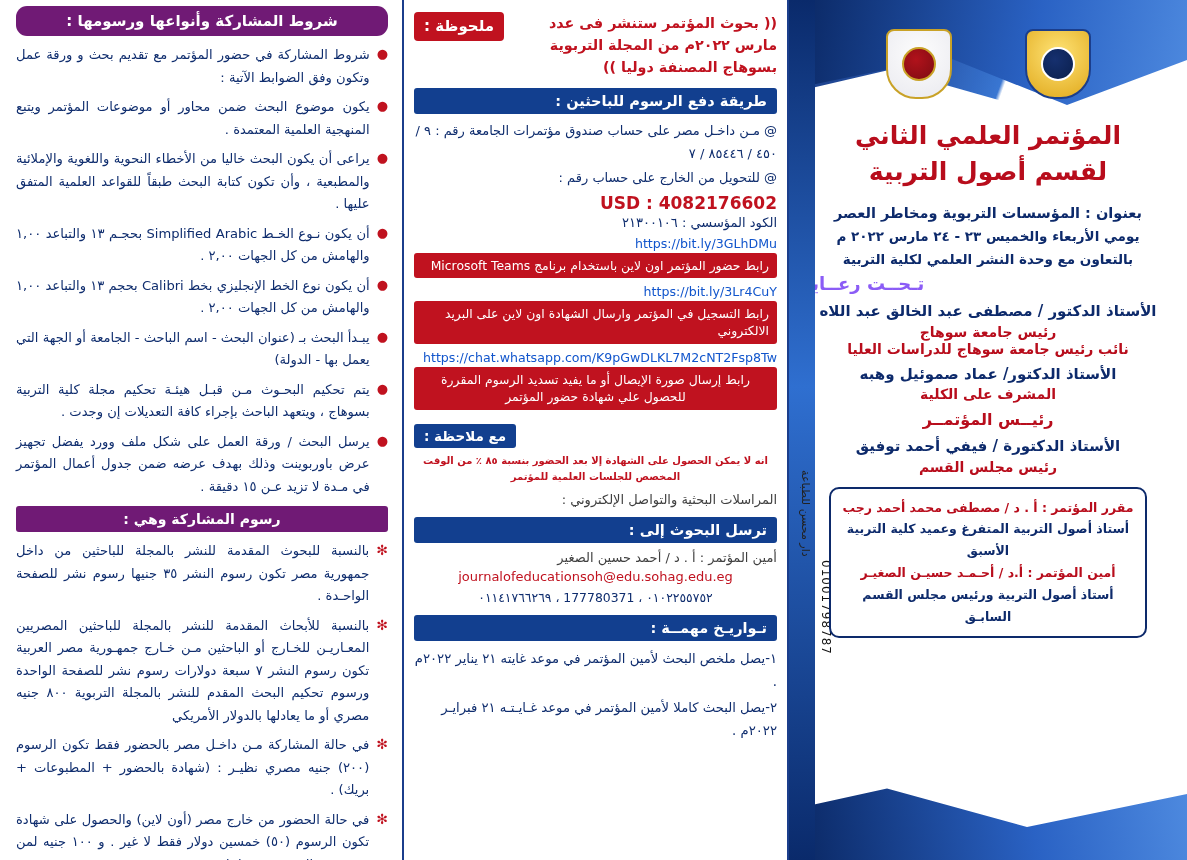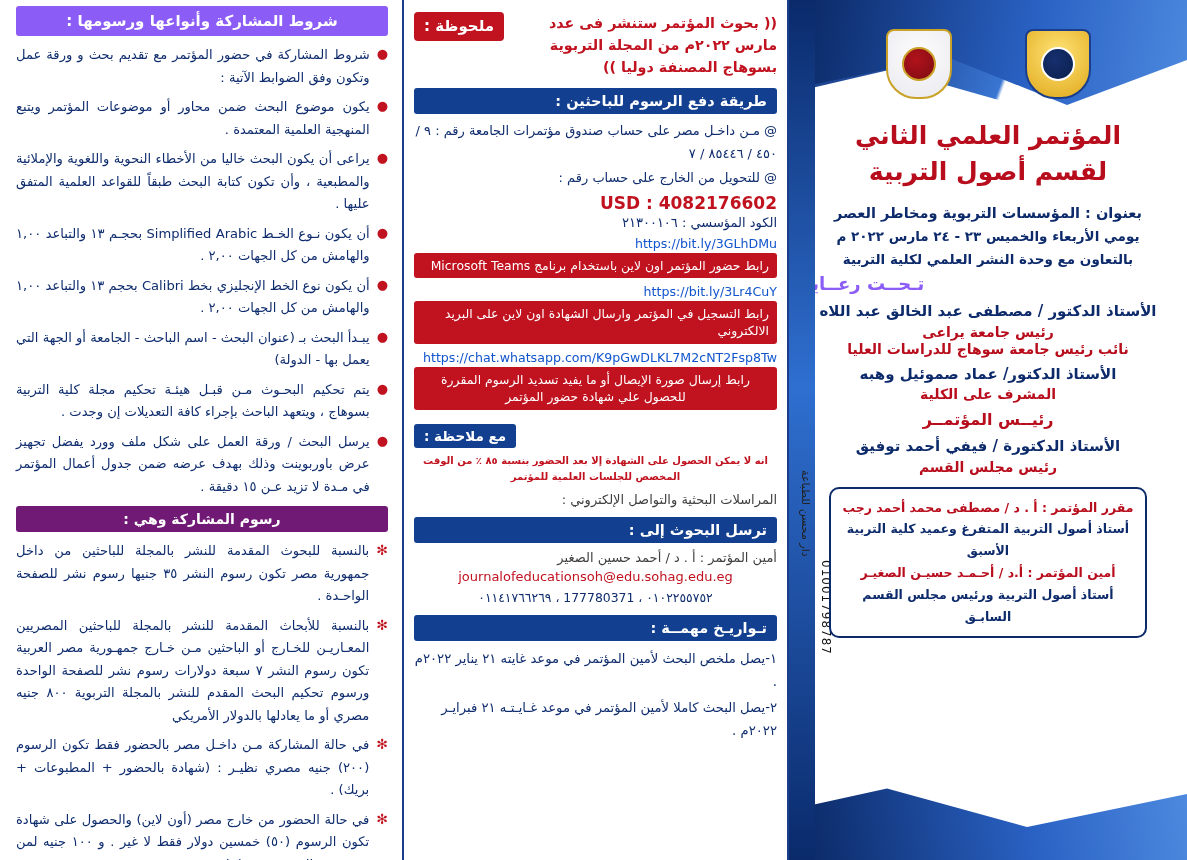--- a/index.html
+++ b/index.html
@@ -210,23 +210,23 @@
   }
 
   
   .panel-left {
     width: 400px;
     background: #fff;
     padding: 6px 14px 6px 14px;
     position: relative;
   }
   .l-head {
-    background: #8b5cf6; color: #fff; font-weight: bold;
+    background: #701a75; color: #fff; font-weight: bold;
     font-size: 15px; padding: 6px 10px; text-align: center;
-    border-radius: 3px; margin-bottom: 8px;
+    border-radius: 11px; margin-bottom: 8px;
   }
   .bullet-item {
     display: flex; gap: 7px; align-items: flex-start;
     margin: 0 0 7px 0;
   }
   .bullet-dot {
     color: #c0121f; font-size: 13px; line-height: 1.6; flex: 0 0 auto;
   }
   .bullet-text {
     color: #0f2d6e; font-size: 13.1px; line-height: 1.72;
@@ -270,21 +270,21 @@
 
     <div class="r-sub">
       <div>بعنوان :  المؤسسات التربوية ومخاطر العصر</div>
       <div class="small">يومي الأربعاء والخميس ٢٣ - ٢٤ مارس ٢٠٢٢ م</div>
       <div class="small">بالتعاون مع وحدة النشر العلمي لكلية التربية</div>
     </div>
 
     <div class="r-patron">تـحــت  رعــايــة</div>
 
     <div class="r-person">الأستاذ الدكتور / مصطفى عبد الخالق عبد اللاه</div>
-    <div class="r-role">رئيس جامعة يراعى</div>
+    <div class="r-role">رئيس جامعة سوهاج</div>
 
     <div class="r-role">نائب رئيس جامعة سوهاج للدراسات العليا</div>
 
     <div class="r-person">الأستاذ الدكتور/ عماد صموئيل وهبه</div>
     <div class="r-role">المشرف على الكلية</div>
 
     <div class="r-red-center">رئيــس  المؤتمــر</div>
     <div class="r-person">الأستاذ الدكتورة / فيفي أحمد توفيق</div>
     <div class="r-role">رئيس مجلس القسم</div>
 

